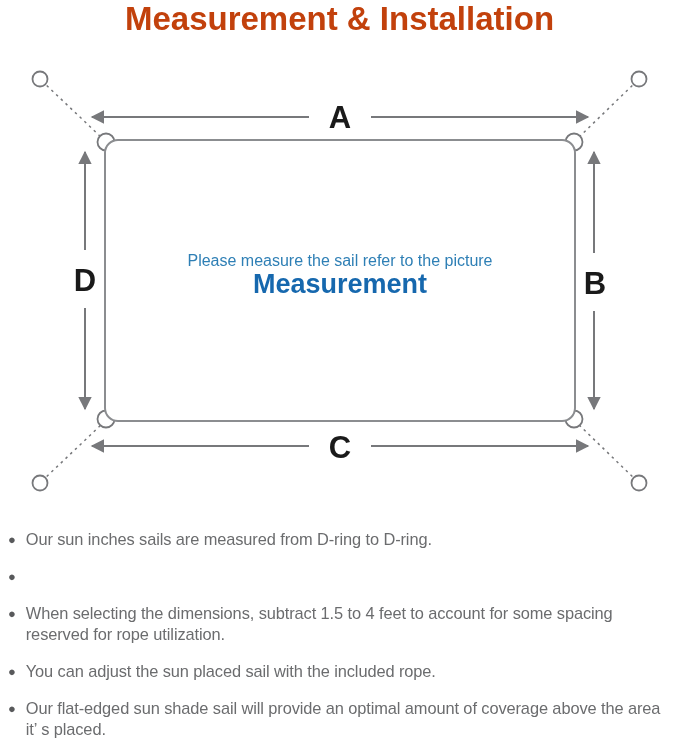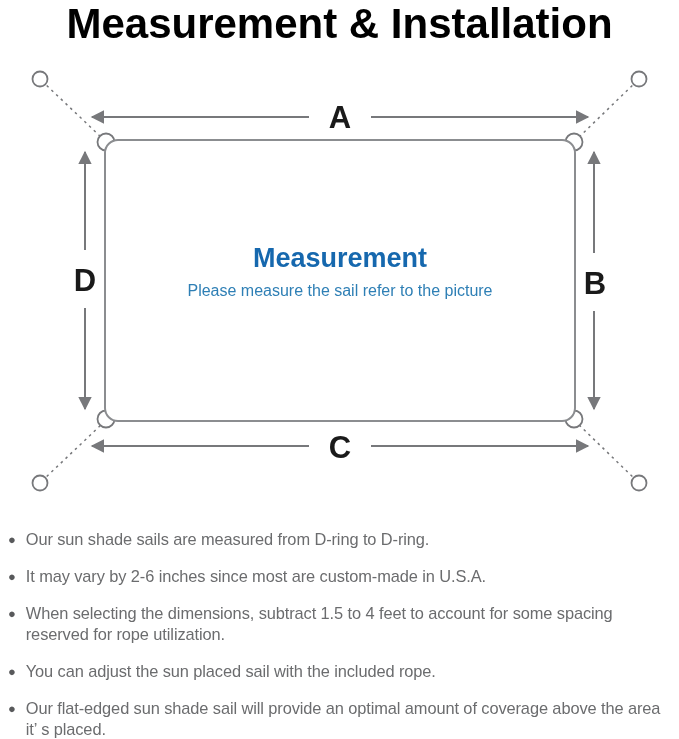--- a/index.html
+++ b/index.html
@@ -4,21 +4,21 @@
 <style>
   html,body{margin:0;padding:0;}
   body{
     width:679px;height:739px;position:relative;overflow:hidden;
     background:#ffffff;
     font-family:"Liberation Sans","DejaVu Sans",sans-serif;
   }
   .abs{position:absolute;}
   #title{
     top:0px;left:0;width:679px;text-align:center;
-    font-size:42px;font-weight:bold;color:#000000;letter-spacing:0px;
+    font-size:33px;font-weight:bold;color:#c2410c;letter-spacing:0px;
   }
   #diagram-svg{top:0;left:0;}
   .side-label{
     font-size:31px;font-weight:bold;color:#1a1a1a;line-height:1;
     transform:translate(-50%,-50%);white-space:nowrap;
   }
   #label-a{left:340px;top:117px;}
   #label-b{left:595px;top:283px;}
   #label-c{left:340px;top:447px;}
   #label-d{left:85px;top:280px;}
@@ -91,32 +91,31 @@
     <line x1="594" y1="311" x2="594" y2="409" marker-end="url(#ah)"></line>
   </g>
 </svg>
 
 <div id="label-a" class="abs side-label">A</div>
 <div id="label-b" class="abs side-label">B</div>
 <div id="label-c" class="abs side-label">C</div>
 <div id="label-d" class="abs side-label">D</div>
 
 <div id="center-text" class="abs">
+  <div id="center-subtitle">Please measure the sail refer to the picture</div>
   <div id="center-heading">Measurement</div>
-  <div id="center-subtitle">Please measure the sail refer to the picture</div>
 </div>
 
 <ul id="bullet-list" class="abs">
   <li>
     <span class="bullet-dot">●</span>
-    <span class="bullet-text">Our sun shade sails are measured from D-ring to D-ring.</span>
+    <span class="bullet-text">Our sun inches sails are measured from D-ring to D-ring.</span>
   </li>
   <li>
     <span class="bullet-dot">●</span>
-    <span class="bullet-text">It may vary by 2-6 inches since most are custom-made in U.S.A.</span>
   </li>
   <li>
     <span class="bullet-dot">●</span>
     <span class="bullet-text">When selecting the dimensions, subtract 1.5 to 4 feet to account for some spacing reserved for rope utilization.</span>
   </li>
   <li>
     <span class="bullet-dot">●</span>
     <span class="bullet-text">You can adjust the sun placed sail with the included rope.</span>
   </li>
   <li>

